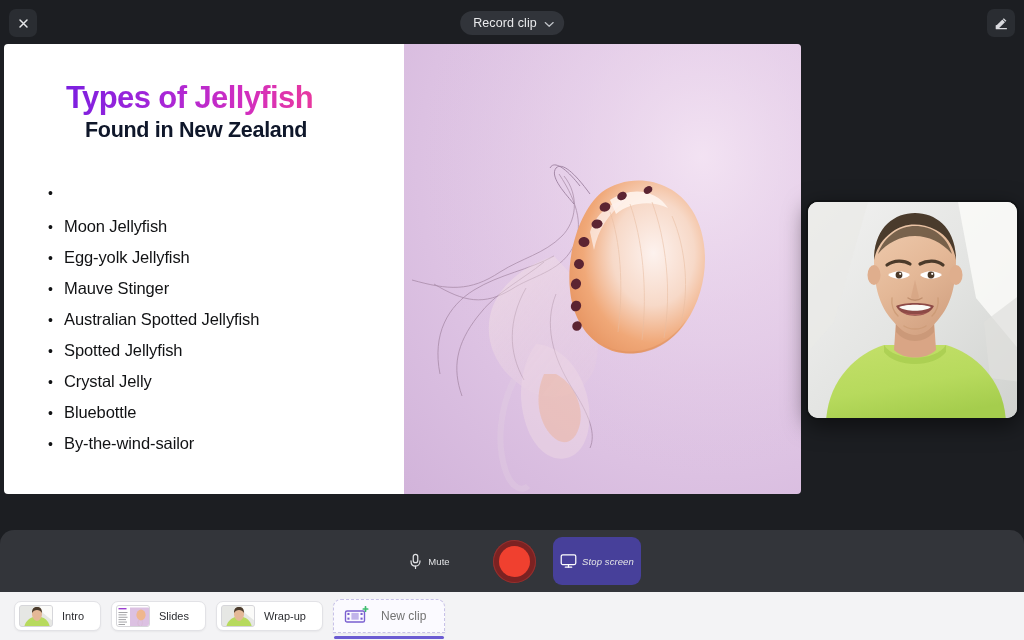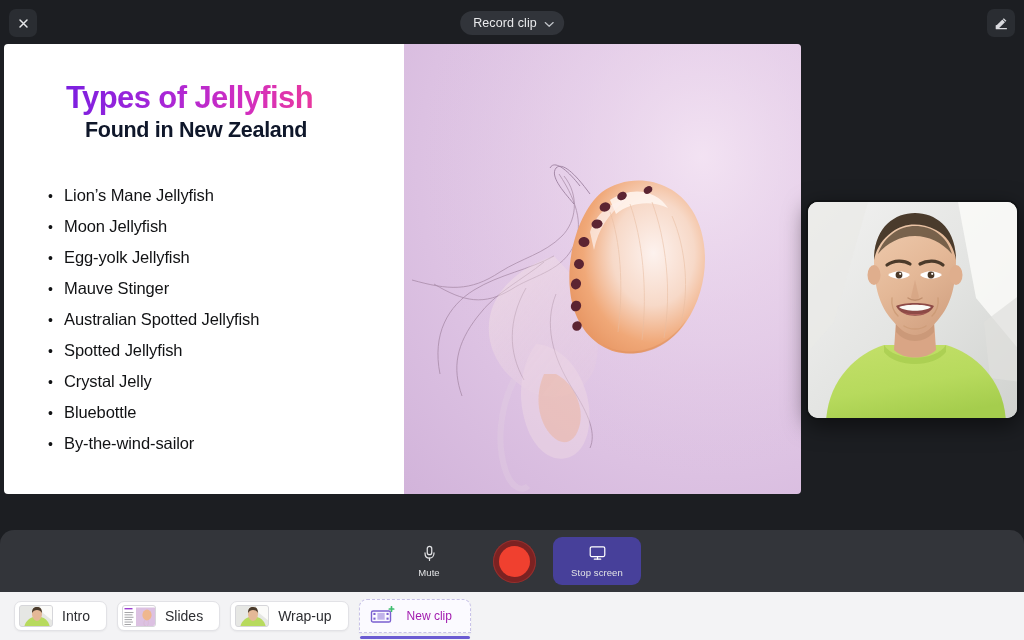--- a/index.html
+++ b/index.html
@@ -94,26 +94,26 @@
     width: 1024px; height: 62px;
     background: #33353a;
     border-radius: 14px 14px 0 0;
   }
   .controls {
     position: absolute; left: 50%; top: 0; transform: translateX(-50%);
     height: 62px; display: flex; align-items: center; gap: 0;
   }
   .ctrl {
     width: 92px; height: 48px;
-    display: flex; flex-direction: column; align-items: center; justify-content: center;
+    display: flex; flex-direction: row; align-items: center; justify-content: center;
     gap: 5px; cursor: pointer; border-radius: 9px;
   }
   .ctrl .ci { height: 17px; display: flex; align-items: center; justify-content: center; }
   .ctrl .cl { font-size: 9.5px; color: #e3e4e6; letter-spacing: .1px; }
-  .ctrl.active { background: #47409a; width: 88px; }
+  .ctrl.active { background: #47409a; width: 88px; font-style: italic; }
 
   .rec-wrap {
     width: 78px; height: 48px; display: flex; align-items: center; justify-content: center;
     cursor: pointer;
   }
   .rec-outer {
     width: 43px; height: 43px; border-radius: 50%;
     background: #7c2222;
     display: flex; align-items: center; justify-content: center;
     box-shadow: 0 0 0 1px #93312f inset;
@@ -130,32 +130,32 @@
     height: 30px; background: #ffffff; border: 1px solid #e2e2e6;
     border-radius: 7px; display: flex; align-items: center;
     padding: 0 16px 0 4px; gap: 9px; cursor: pointer;
     box-shadow: 0 1px 2px rgba(0,0,0,.05);
   }
   .clip .thumb {
     width: 34px; height: 22px; border-radius: 3px; overflow: hidden;
     border: 1px solid #d6d6da; background: #ddd; position: relative; flex: 0 0 34px;
   }
   .clip .thumb svg { position: absolute; left: 0; top: 0; }
-  .clip .cname { font-size: 14px; color: #2c2d31; white-space: nowrap; }
+  .clip .cname { font-size: 11px; color: #2c2d31; white-space: nowrap; }
 
   .clip.newclip {
     background: #fbfaff; border: 1px dashed #c8c2e8;
     height: 34px; padding: 0 18px 0 10px; position: relative;
     border-radius: 8px 8px 0 0;
   }
   .clip.newclip .underline {
     position: absolute; left: 0; right: 0; bottom: -7px; height: 3px;
     background: #6b5bd2; border-radius: 2px;
   }
-  .clip.newclip .cname { color: #a21caf; font-size: 12px; }
+  .clip.newclip .cname { color: #737373; font-size: 12px; }
 </style>
 </head>
 <body>
 
 <div id="app">
 
   <div class="topbar">
 
     <div class="icon-btn" id="close-btn">
       <span>
@@ -186,21 +186,20 @@
   </div>
 
   <div class="stage">
 
     <div class="slide-panel">
       <div class="slide-title">Types of Jellyfish</div>
       <div class="slide-subtitle">Found in New Zealand</div>
       <div class="bullets" id="slide-bullets">
           <div class="bullet">
             <span class="dot">•</span>
-            <span class="txt">Lion’s Mane Jellyfish</span>
           </div>
           <div class="bullet">
             <span class="dot">•</span>
             <span class="txt">Moon Jellyfish</span>
           </div>
           <div class="bullet">
             <span class="dot">•</span>
             <span class="txt">Egg-yolk Jellyfish</span>
           </div>
           <div class="bullet">

